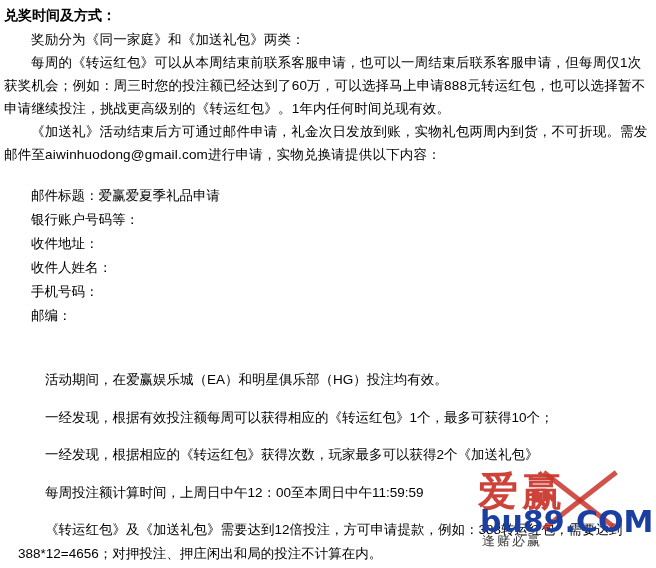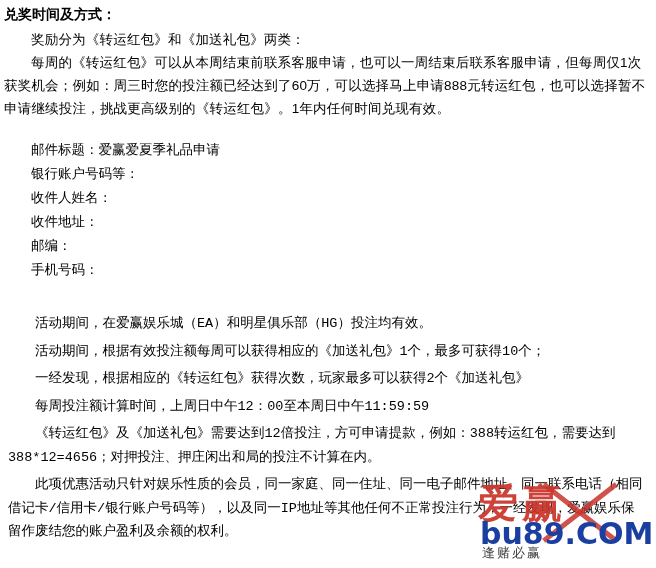--- a/index.html
+++ b/index.html
@@ -22,21 +22,20 @@
     height: 568px;
     box-sizing: border-box;
     padding: 4px 6px 0 4px;
   }
   .section-title {
     font-weight: bold;
     color: #000000;
     font-size: 14px;
     line-height: 22px;
     margin: 0 0 2px 0;
-    font-family: Liberation Serif, serif;
   }
   .para {
     line-height: 23px;
     text-indent: 2em;
     margin: 0;
     letter-spacing: 0.2px;
   }
   .block {
     margin: 0;
     padding: 0;
@@ -48,27 +47,26 @@
     text-indent: 2em;
     margin: 0;
   }
   .details-list {
     margin: 0;
     padding: 0;
   }
   .details-list .item {
     line-height: 23.5px;
     text-indent: 2em;
-    margin: 4px;
-    font-family: Liberation Mono, monospace;
+    margin: 14px;
   }
   .watermark {
     position: absolute;
     right: 8px;
-    bottom: 6px;
+    bottom: 18px;
     width: 170px;
     height: 86px;
     pointer-events: none;
     user-select: none;
   }
   .wm-big {
     position: absolute;
     left: 0;
     top: 0;
     font-size: 40px;
@@ -115,41 +113,42 @@
   .wm-cross span.a { transform: rotate(38deg); }
   .wm-cross span.b { transform: rotate(-38deg); }
 </style>
 </head>
 <body>
 
 <div class="page">
 
   <div class="block">
     <div class="section-title">兑奖时间及方式：</div>
-    <p class="para">奖励分为《转运红包》和《加送礼包》两类：</p>
+    <p class="para">奖励分为《同一家庭》和《加送礼包》两类：</p>
     <p class="para">每周的《转运红包》可以从本周结束前联系客服申请，也可以一周结束后联系客服申请，但每周仅1次获奖机会；例如：周三时您的投注额已经达到了60万，可以选择马上申请888元转运红包，也可以选择暂不申请继续投注，挑战更高级别的《转运红包》。1年内任何时间兑现有效。</p>
+    <p class="para">《加送礼》活动结束后方可通过邮件申请，礼金次日发放到账，实物礼包两周内到货，不可折现。需发邮件至aiwinhuodong@gmail.com进行申请，实物兑换请提供以下内容：</p>
 
     <div class="spacer-md"></div>
 
     <div class="details-list">
       <p class="field-line">邮件标题：爱赢爱夏季礼品申请</p>
       <p class="field-line">银行账户号码等：</p>
+      <p class="field-line">收件地址：</p>
       <p class="field-line">收件人姓名：</p>
-      <p class="field-line">收件地址：</p>
+      <p class="field-line">手机号码：</p>
       <p class="field-line">邮编：</p>
-      <p class="field-line">手机号码：</p>
     </div>
   </div>
 
   <div class="spacer-lg"></div>
 
   <div class="block">
     <div class="details-list">
       <p class="item">活动期间，在爱赢娱乐城（EA）和明星俱乐部（HG）投注均有效。</p>
-      <p class="item">活动期间，根据有效投注额每周可以获得相应的《加送礼包》1个，最多可获得10个；</p>
+      <p class="item">一经发现，根据有效投注额每周可以获得相应的《转运红包》1个，最多可获得10个；</p>
       <p class="item">一经发现，根据相应的《转运红包》获得次数，玩家最多可以获得2个《加送礼包》</p>
       <p class="item">每周投注额计算时间，上周日中午12：00至本周日中午11:59:59</p>
       <p class="item">《转运红包》及《加送礼包》需要达到12倍投注，方可申请提款，例如：388转运红包，需要达到388*12=4656；对押投注、押庄闲出和局的投注不计算在内。</p>
       <p class="item">此项优惠活动只针对娱乐性质的会员，同一家庭、同一住址、同一电子邮件地址、同一联系电话（相同借记卡/信用卡/银行账户号码等），以及同一IP地址等其他任何不正常投注行为，一经发现，爱赢娱乐保留作废结您的账户盈利及余额的权利。</p>
 
     </div>
   </div>
 
   <div class="watermark">
     <div class="wm-big">爱赢</div>

